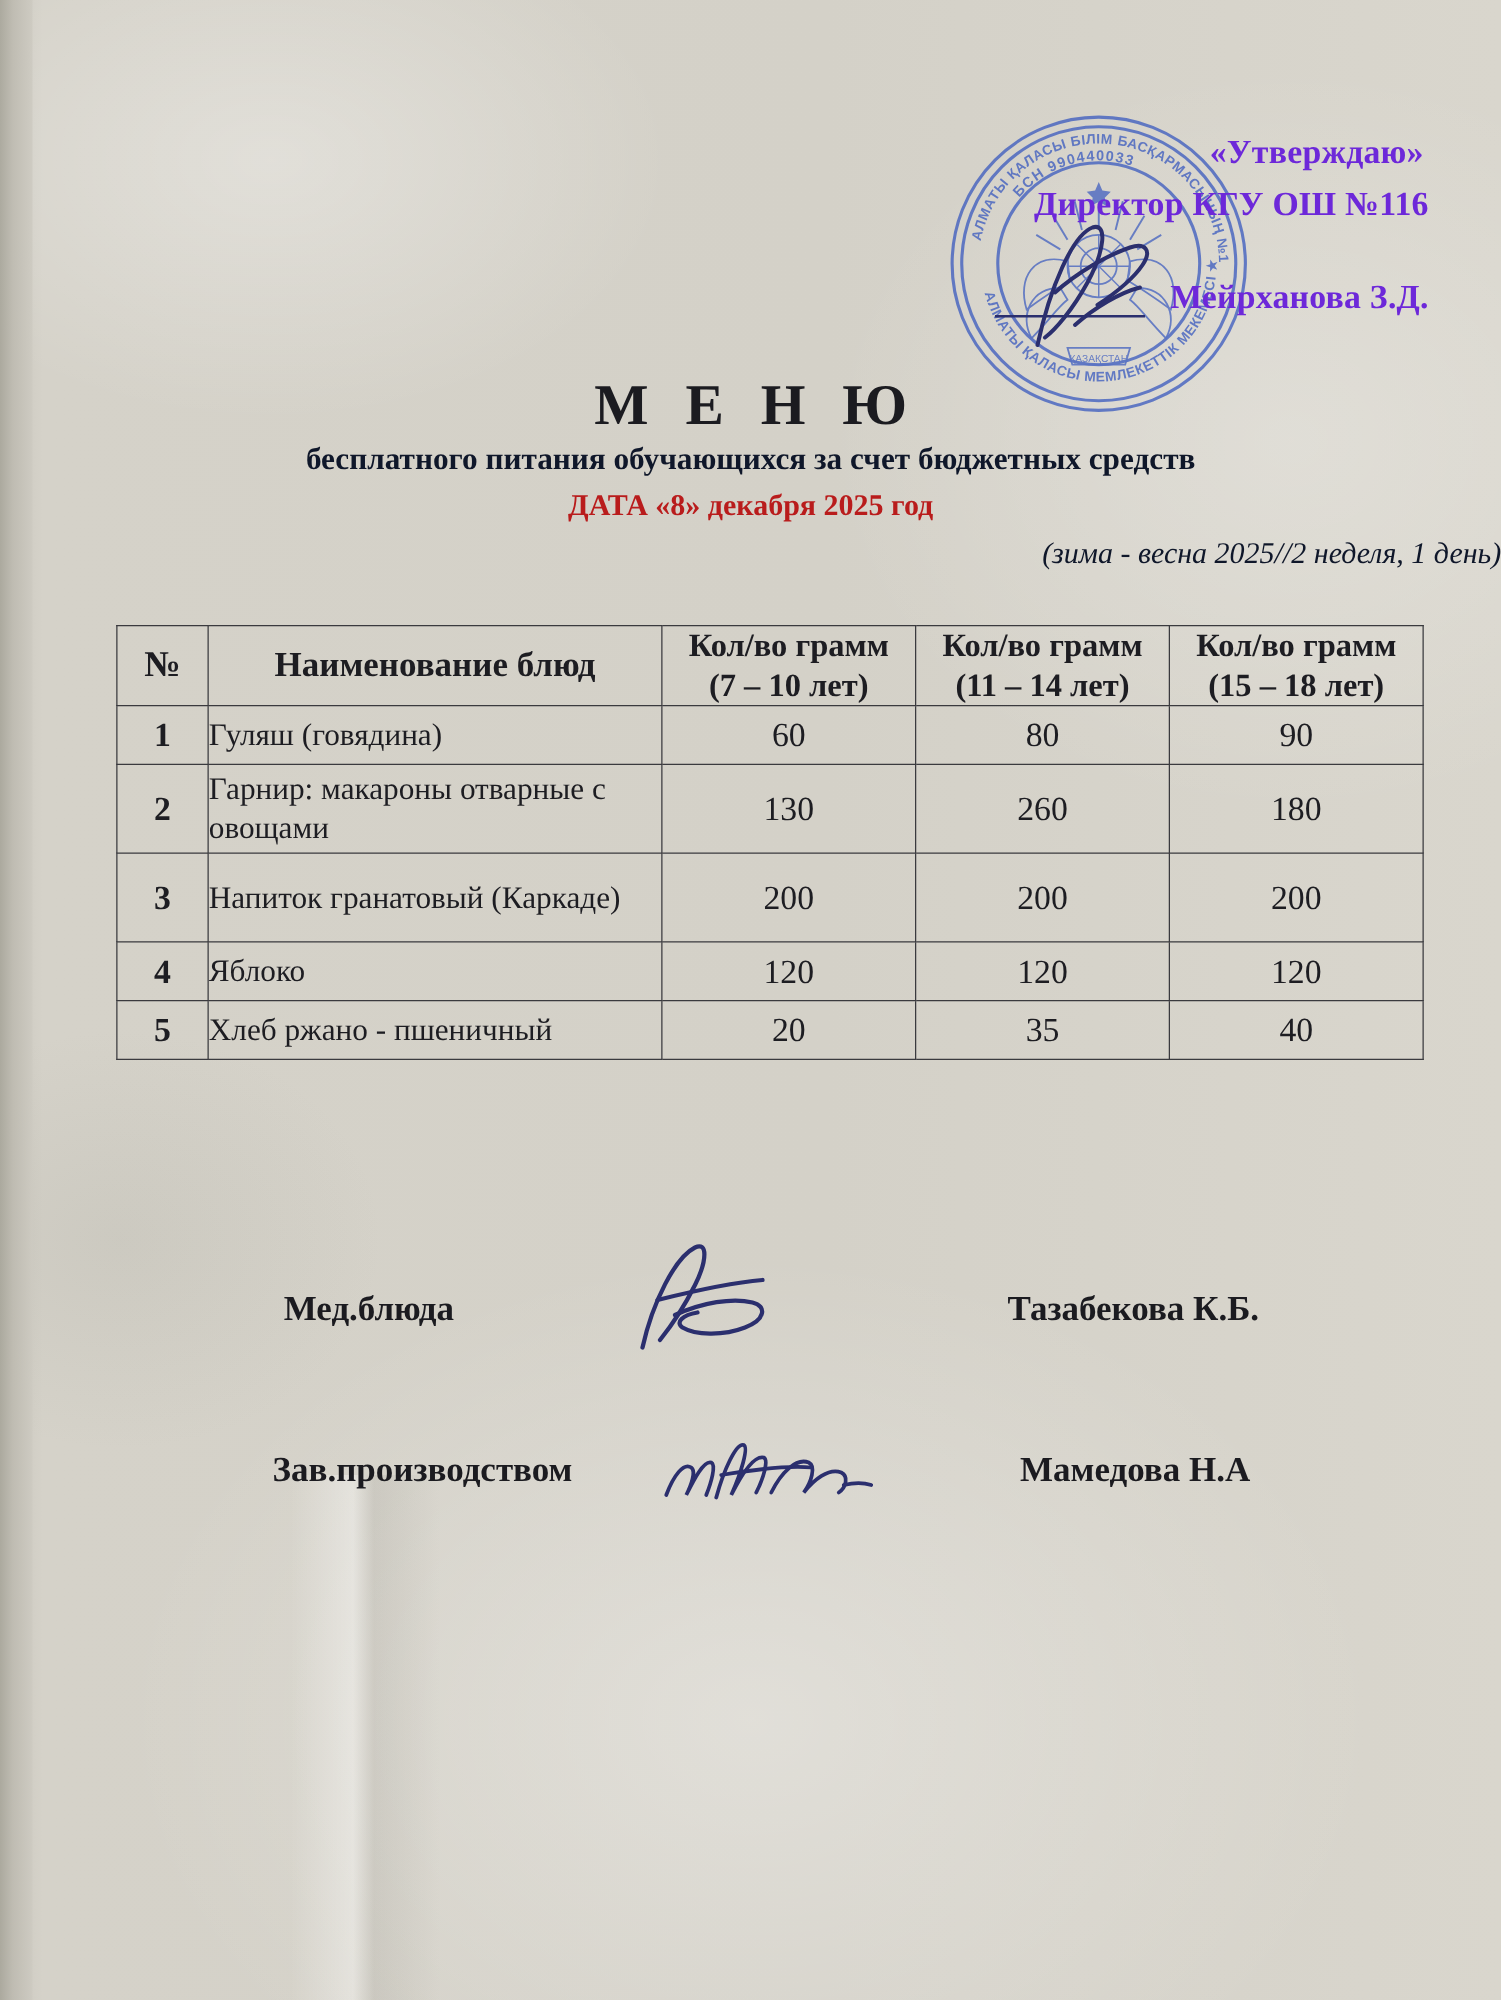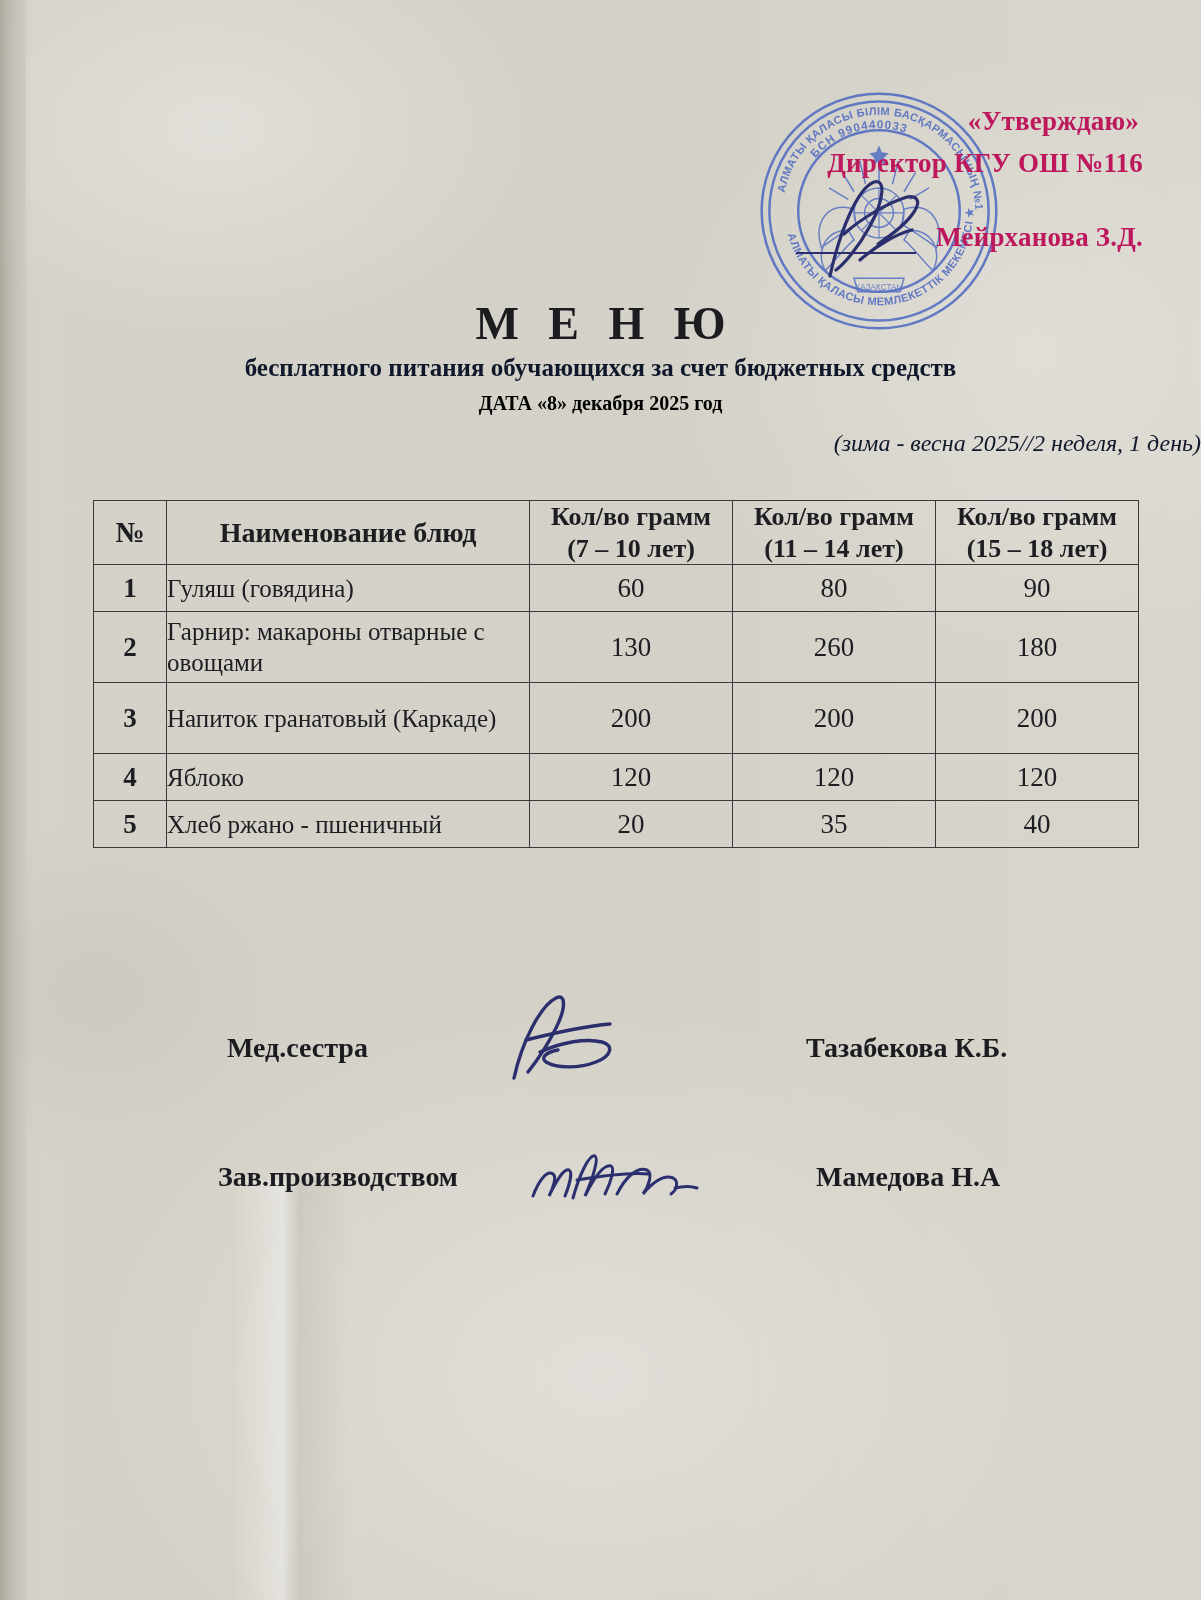--- a/index.html
+++ b/index.html
@@ -38,21 +38,21 @@
   #leftedge{
     position:absolute;left:0;top:0;width:26px;height:1600px;
     background:linear-gradient(90deg,#a9a79c 0%,#bdbab0 40%,#cdcac1 100%);
     opacity:.85;pointer-events:none;
   }
 
   
   .hdr{
     position:absolute;right:58px;text-align:left;
     font-weight:bold;letter-spacing:.2px;
-    color:#be185d;white-space:nowrap;
+    color:#6d28d9;white-space:nowrap;
   }
   #hdr1{top:106px;right:62px;font-size:27px;}
   #hdr2{top:148px;right:58px;font-size:27px;}
   #hdr3{top:222px;right:58px;font-size:27px;}
 
   
   #stamp{
     position:absolute;left:752px;top:86px;width:254px;height:250px;
     pointer-events:none;opacity:.80;
   }
@@ -67,21 +67,21 @@
     position:absolute;left:0;right:0;top:274px;text-align:center;
     font-size:46px;font-weight:bold;letter-spacing:9px;
     text-indent:9px;color:#1b1b20;margin-top:23px;
   }
   #subtitle1{
     position:absolute;left:0;right:0;top:354px;text-align:center;
     font-size:25px;font-weight:bold;color:#0f172a;
   }
   #subtitle2{
     position:absolute;left:0;right:0;top:392px;text-align:center;
-    font-size:20px;font-weight:bold;color:#000000;
+    font-size:24px;font-weight:bold;color:#b91c1c;
   }
   #subtitle3{
     position:absolute;left:0;right:0;top:430px;text-align:right;
     font-size:24px;font-style:italic;color:#0f172a;
   }
 
   
   #menu-table{
     position:absolute;left:93px;top:500px;width:1041px;
     border-collapse:collapse;
@@ -266,21 +266,21 @@
     <tr class="r-short">
       <td class="c-num num-cell">5</td>
       <td class="c-name name-cell">Хлеб ржано - пшеничный</td>
       <td class="c-g gram-cell">20</td>
       <td class="c-g gram-cell">35</td>
       <td class="c-g gram-cell">40</td>
     </tr>
   </tbody>
 </table>
 
-<div class="sig-role" id="role-nurse">Мед.сестра</div>
+<div class="sig-role" id="role-nurse">Мед.блюда</div>
 <svg class="sig-ink" id="sign-nurse" viewBox="0 0 160 95">
   <g fill="none" stroke="#2b2f6e" stroke-width="3.4" stroke-linecap="round">
     <path d="M 14,88 C 22,52 40,16 56,8 C 66,3 66,18 56,38 C 48,54 36,72 28,82"></path>
     <path d="M 26,50 C 50,44 86,36 110,34"></path>
     <path d="M 40,62 C 62,52 86,48 102,52 C 114,55 112,66 96,72 C 78,79 56,78 46,72 C 40,68 46,62 58,60"></path>
   </g>
 </svg>
 <div class="sig-name" id="name-nurse">Тазабекова К.Б.</div>
 
 <div class="sig-role" id="role-prod">Зав.производством</div>

